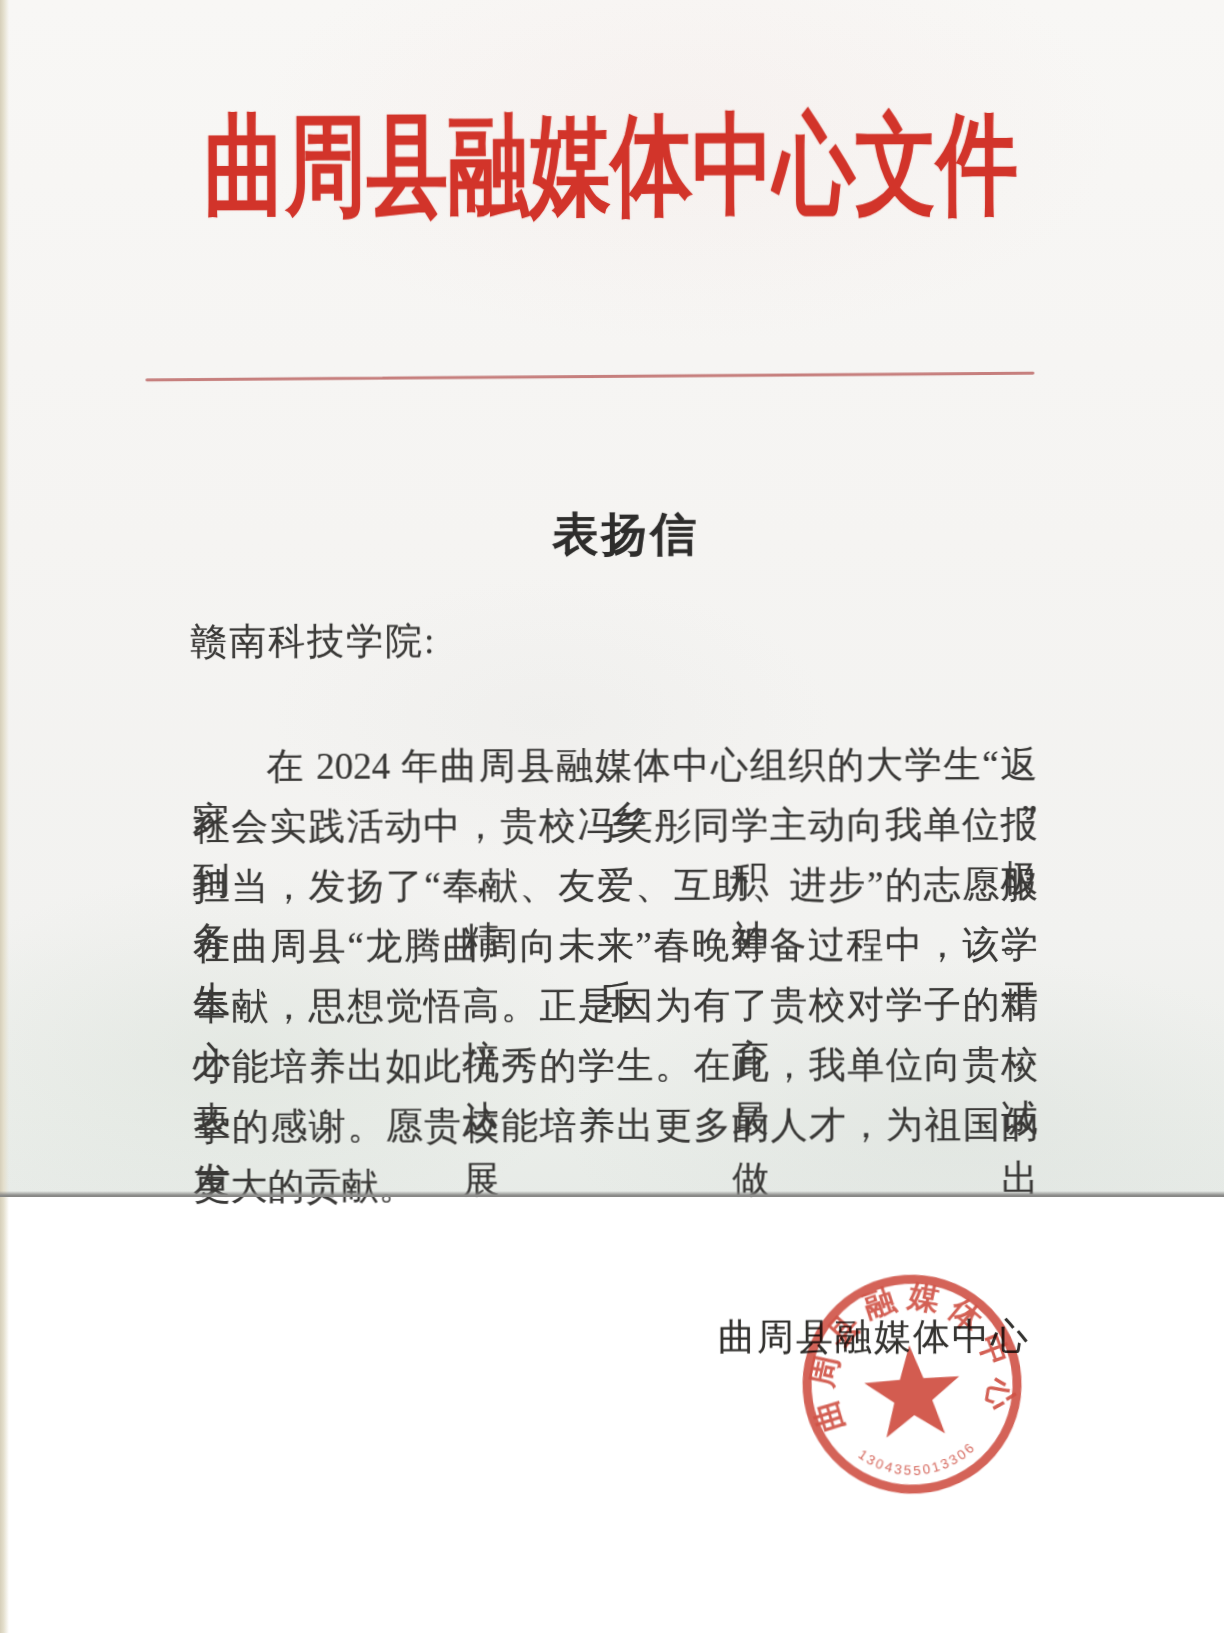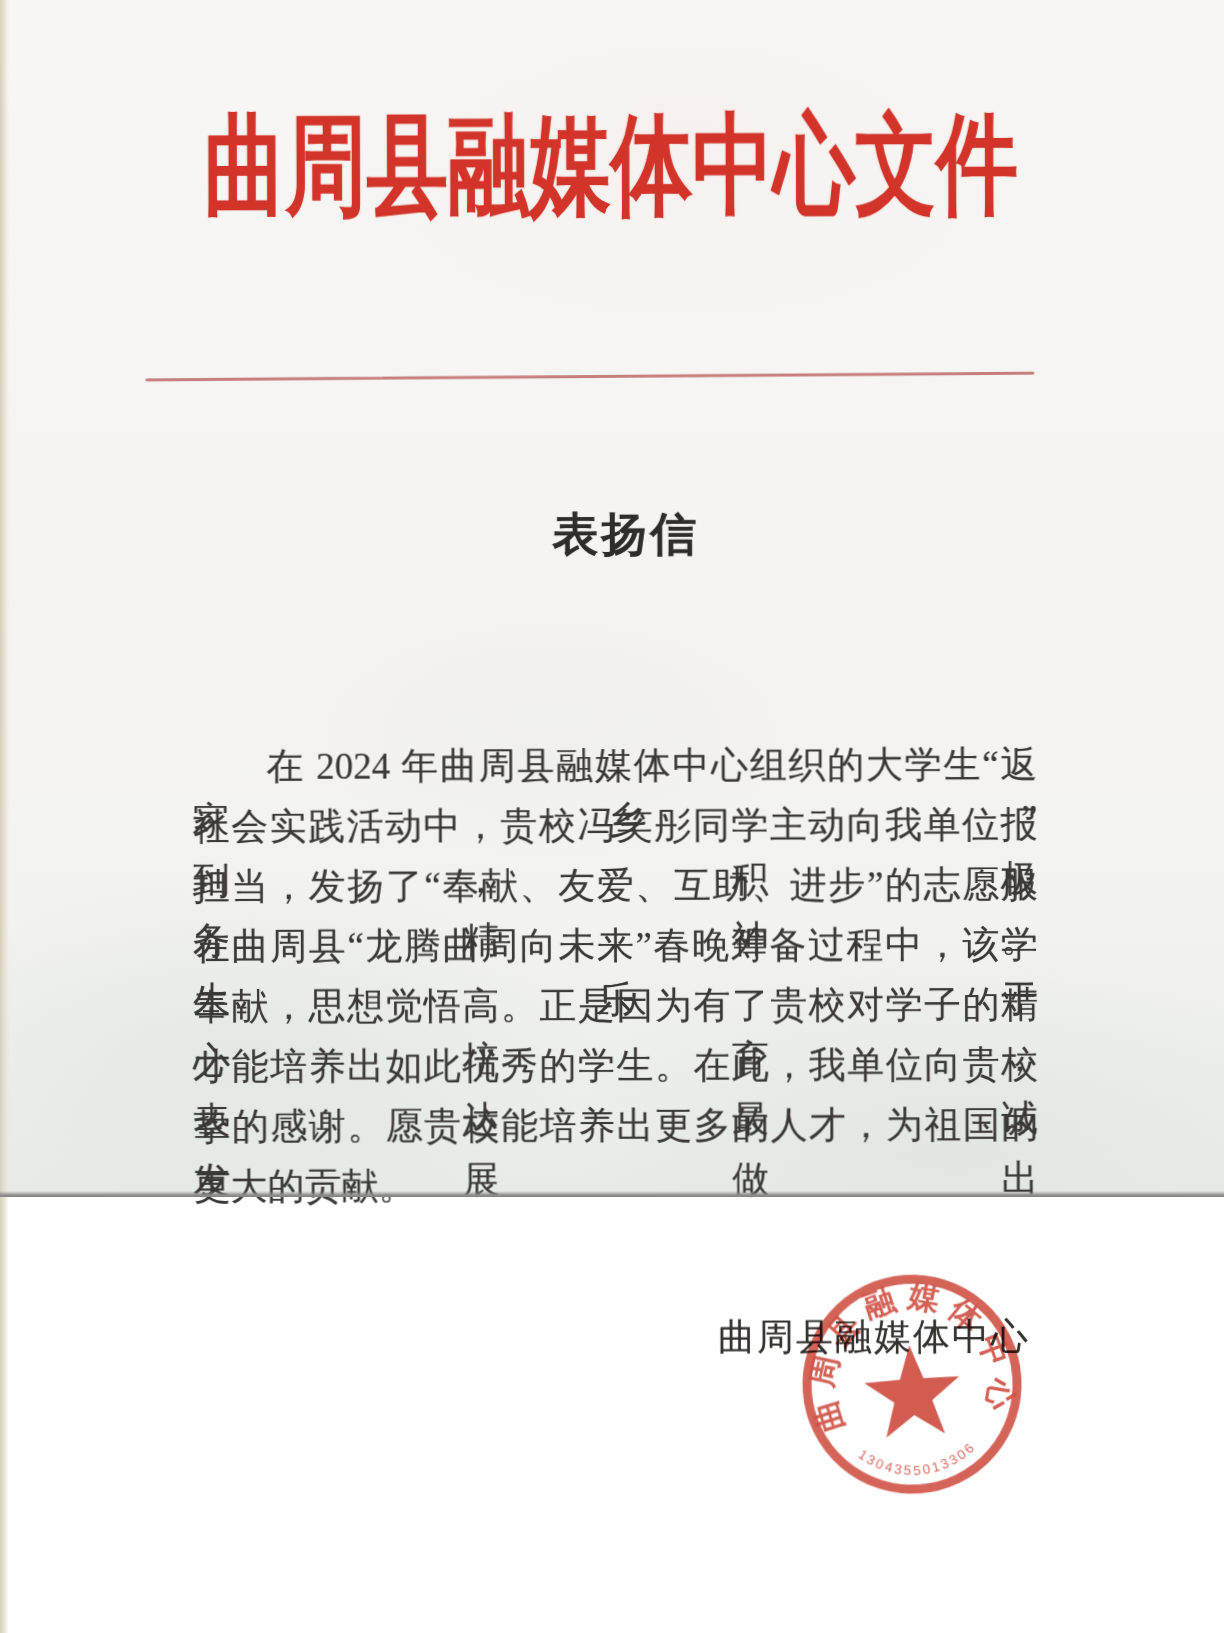--- a/index.html
+++ b/index.html
@@ -99,20 +99,21 @@
   <div class="edge-left"></div>
 
   <div class="content">
 
     <div class="letterhead" style="color:#d2342a;">曲周县融媒体中心文件</div>
 
     <div class="red-rule" style="background:#c67f7d;"></div>
 
     <div class="doc-title">表扬信</div>
 
+    <div class="salutation">赣南科技学院:</div>
 
     <div class="body-block">
       <div class="body-line first">在 2024 年曲周县融媒体中心组织的大学生“返家乡”</div>
       <div class="body-line">社会实践活动中，贵校冯笑彤同学主动向我单位报到，积极</div>
       <div class="body-line">担当，发扬了“奉献、友爱、互助、进步”的志愿服务精神。</div>
       <div class="body-line">在曲周县“龙腾曲周向未来”春晚筹备过程中，该学生乐于</div>
       <div class="body-line">奉献，思想觉悟高。正是因为有了贵校对学子的精心培育，</div>
       <div class="body-line">才能培养出如此优秀的学生。在此，我单位向贵校表达最诚</div>
       <div class="body-line">挚的感谢。愿贵校能培养出更多的人才，为祖国的发展做出</div>
       <div class="body-line last">更大的贡献。</div>

